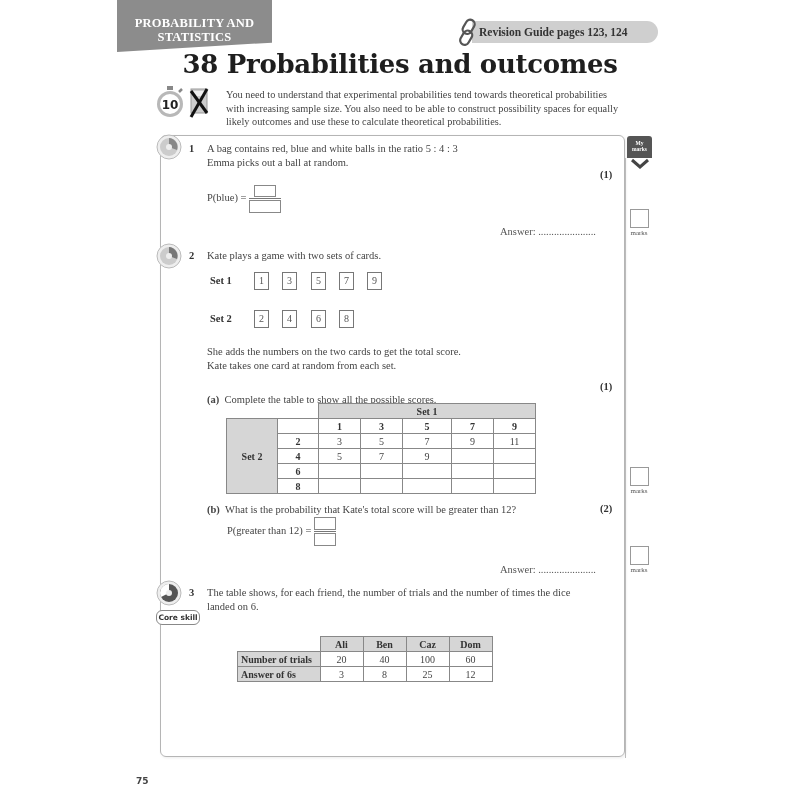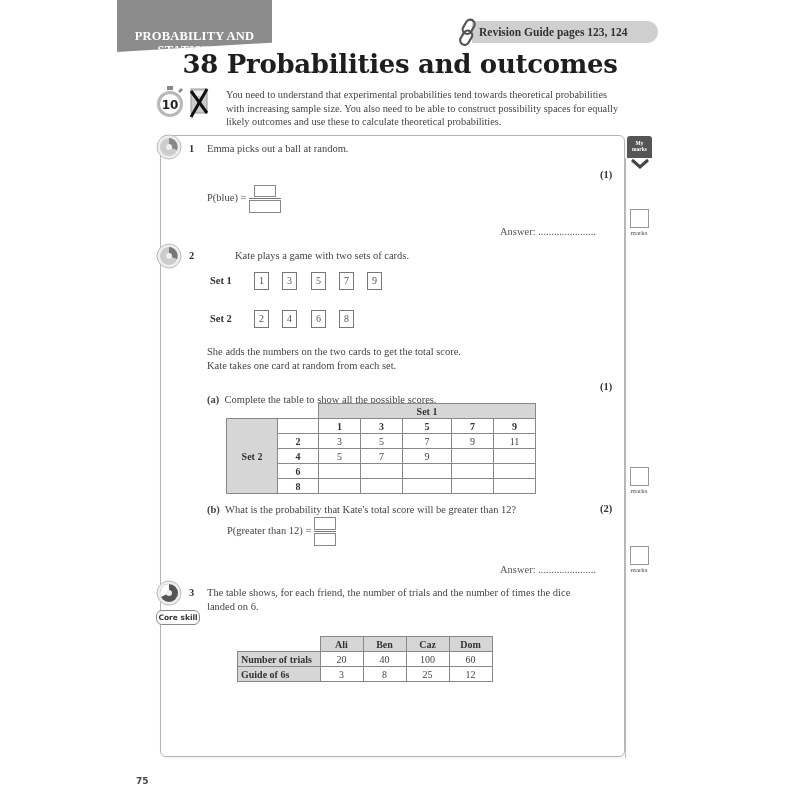--- a/index.html
+++ b/index.html
@@ -9,21 +9,21 @@
     }
     .abs { position: absolute; }
 
     
     .topic-tab {
       left: 117px; top: 0; width: 155px; height: 52px;
       background: #8c8c8c;
       clip-path: polygon(0 0, 100% 0, 100% 82%, 0 100%);
       color: #fff; font-weight: bold; font-size: 12.5px; line-height: 14px;
       text-align: center; letter-spacing: 0.2px;
-      display: flex; flex-direction: column; justify-content: flex-start; padding-top: 29px; box-sizing: border-box;
+      display: flex; flex-direction: column; justify-content: flex-start; padding-top: 16px; box-sizing: border-box;
     }
     .revision-pill {
       left: 472px; top: 21px; width: 186px; height: 22px;
       background: #cfcfcf; border-radius: 0 11px 11px 0;
       font-weight: bold; font-size: 11.5px; color: #333;
       display: flex; align-items: center; padding-left: 7px; box-sizing: border-box;
     }
     .link-icon { left: 456px; top: 18px; width: 24px; height: 28px; }
 
     .page-title {
@@ -131,41 +131,42 @@
 <div class="abs marks-label" style="left:624px; top:566px;">marks</div>
 
 <svg class="abs q-icon" style="left:156px; top:134px;" viewBox="0 0 26 26">
   <circle cx="13" cy="13" r="12" fill="#eee" stroke="#bbb"></circle>
   <circle cx="13" cy="13" r="9" fill="#ccc"></circle>
   <path d="M13 4 A9 9 0 0 1 21 16 L13 13 Z" fill="#888"></path>
   <circle cx="13" cy="13" r="3" fill="#eee"></circle>
 </svg>
 <div class="abs q-num" style="left:189px; top:143px;">1</div>
 <div class="abs text" style="left:207px; top:142px; width:390px;">
+  <div>A bag contains red, blue and white balls in the ratio 5 : 4 : 3</div>
   <div>Emma picks out a ball at random.</div>
 </div>
 <div class="abs mark-val" style="left:600px; top:169px;">(1)</div>
 <div class="abs text" style="left:207px; top:185px;">
   <span>P(blue) =</span>
   <span class="frac">
     <span class="b1"></span>
     <span class="bar"></span>
     <span class="b2"></span>
   </span>
 </div>
 <div class="abs answer" style="left:500px; top:226px;">Answer: ......................</div>
 
 <svg class="abs q-icon" style="left:156px; top:243px;" viewBox="0 0 26 26">
   <circle cx="13" cy="13" r="12" fill="#eee" stroke="#bbb"></circle>
   <circle cx="13" cy="13" r="9" fill="#ccc"></circle>
   <path d="M13 4 A9 9 0 0 1 21 16 L13 13 Z" fill="#777"></path>
   <circle cx="13" cy="13" r="3" fill="#eee"></circle>
 </svg>
 <div class="abs q-num" style="left:189px; top:250px;">2</div>
-<div class="abs text" style="left:207px; top:249px;margin-left:28px;">Kate plays a game with two sets of cards.</div>
+<div class="abs text" style="left:207px; top:249px;">Kate plays a game with two sets of cards.</div>
 
 <div class="abs set-label" style="left:210px; top:275px;">Set 1</div>
 <div class="abs card" style="left:254px; top:272px;">1</div>
 <div class="abs card" style="left:282px; top:272px;">3</div>
 <div class="abs card" style="left:311px; top:272px;">5</div>
 <div class="abs card" style="left:339px; top:272px;">7</div>
 <div class="abs card" style="left:367px; top:272px;">9</div>
 
 <div class="abs set-label" style="left:210px; top:313px;">Set 2</div>
 <div class="abs card" style="left:254px; top:310px;">2</div>
@@ -271,21 +272,21 @@
     <td class="shade bold" style="width:42px;">Dom</td>
   </tr>
   <tr>
     <td class="shade bold" style="text-align:left; padding-left:3px;">Number of trials</td>
     <td>20</td>
     <td>40</td>
     <td>100</td>
     <td>60</td>
   </tr>
   <tr>
-    <td class="shade bold" style="text-align:left; padding-left:3px;">Guide of 6s</td>
+    <td class="shade bold" style="text-align:left; padding-left:3px;">Answer of 6s</td>
     <td>3</td>
     <td>8</td>
     <td>25</td>
     <td>12</td>
   </tr>
 </tbody>
   </table>
 
 <div class="abs page-num">75</div>
 

